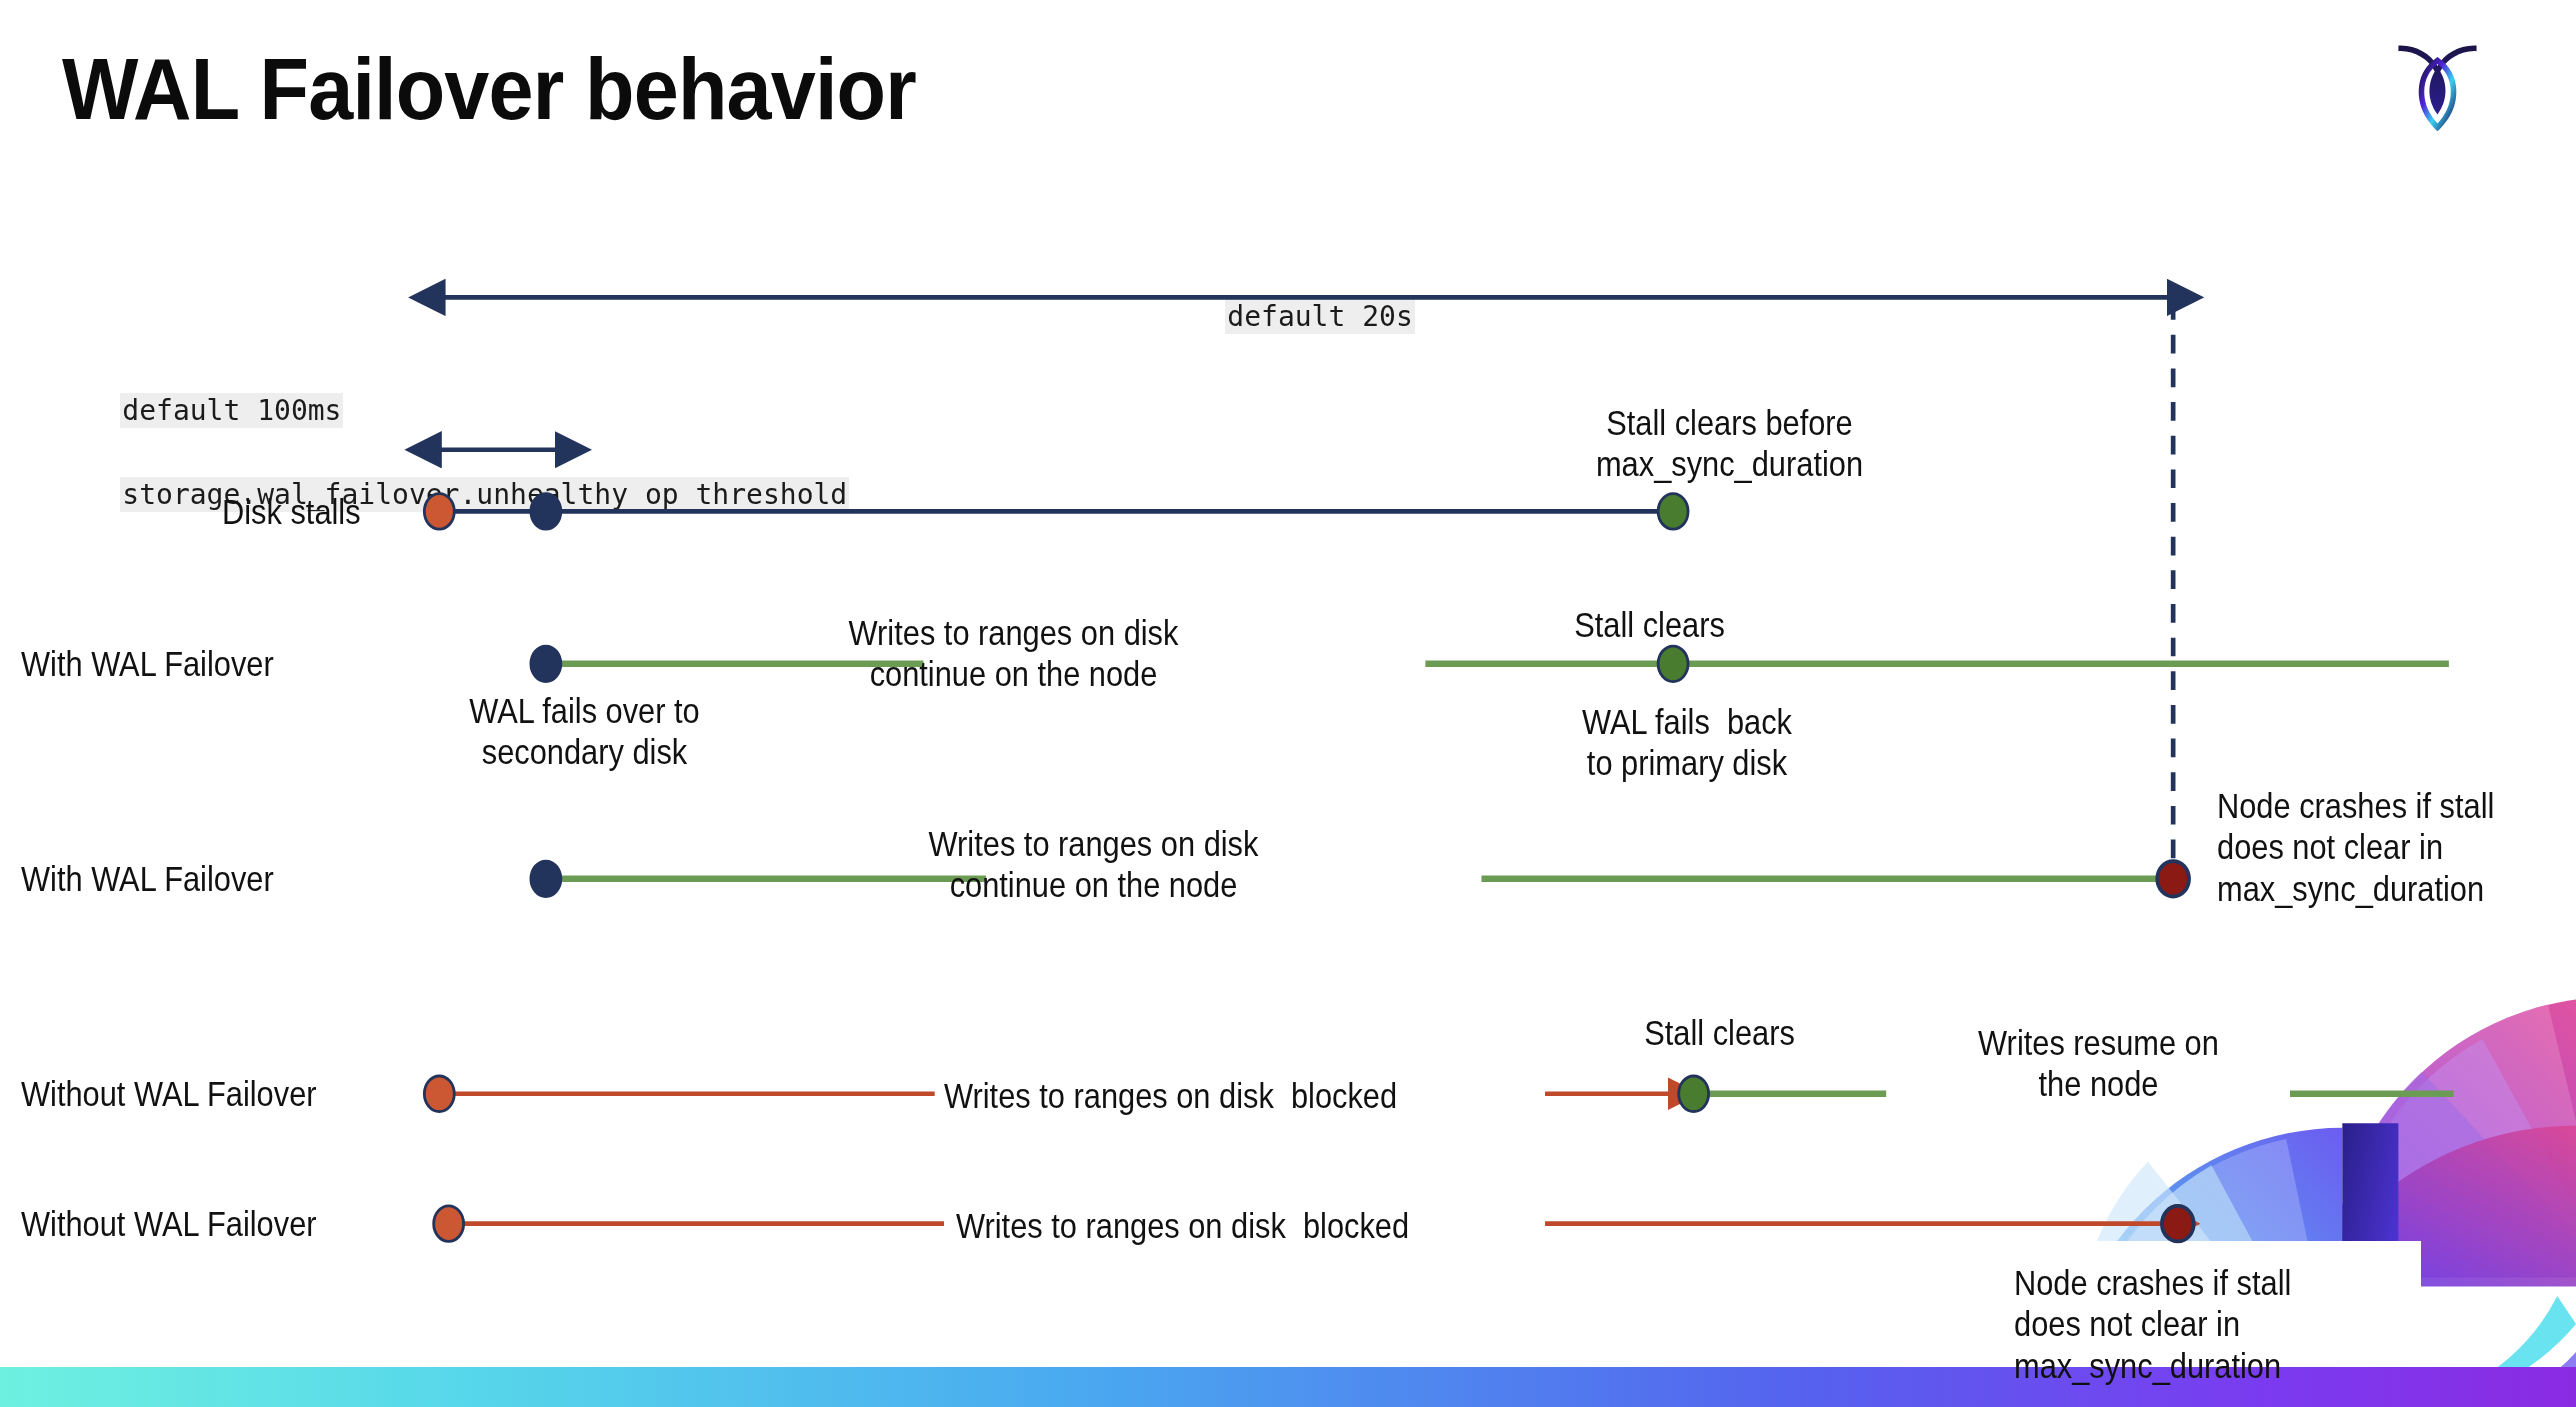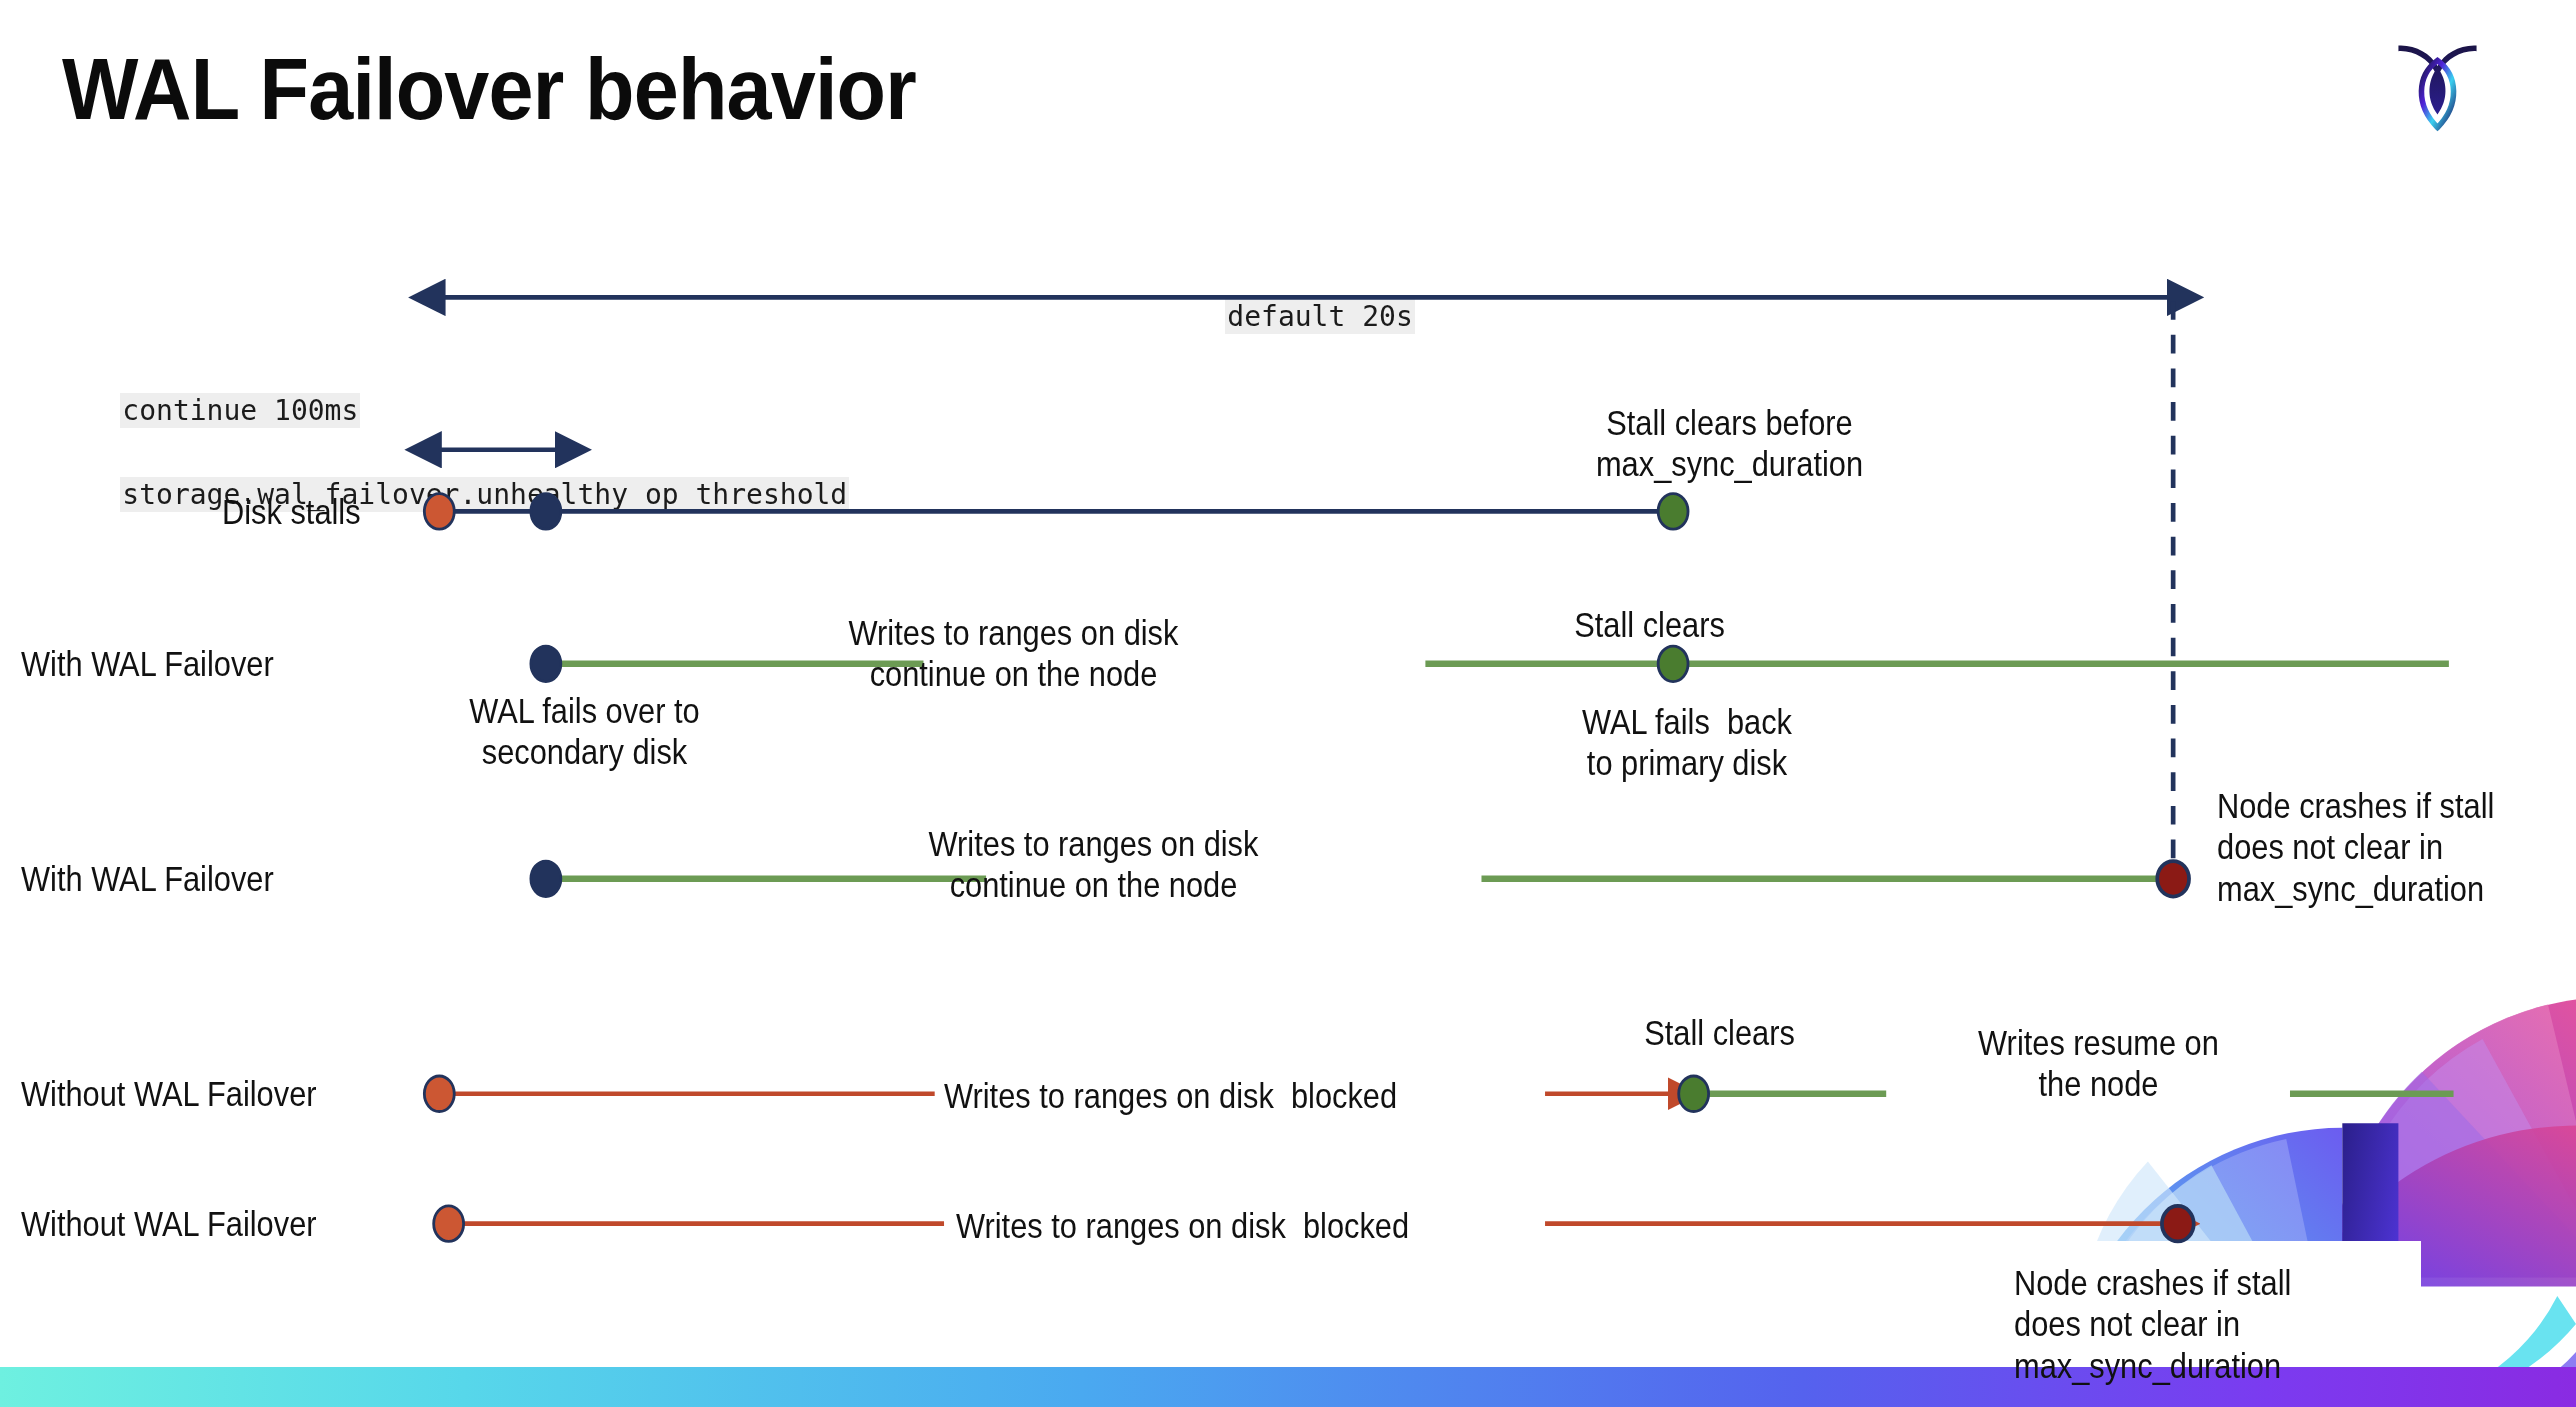--- a/index.html
+++ b/index.html
@@ -118,21 +118,21 @@
              C60 52 62 70 50 86 C38 70 40 52 47 40 C40 26 24 17 8 18 Z" fill="url(#lg2)"></path>
     <path d="M50 28 C72 44 74 76 50 100 C26 76 28 44 50 28 Z" fill="none" stroke="url(#lg)" stroke-width="6"></path>
     <path d="M50 62 L50 100" stroke="url(#lg)" stroke-width="6" fill="none"></path>
   </svg>
 
   <div class="codeblk" style="left:1142px;top:254px;">
     <span>default 20s</span><br>
   </div>
 
   <div class="codeblk" style="left:37px;top:348px;">
-    <span>continue 100ms</span><br>
+    <span>default 100ms</span><br>
     <span>storage.wal_failover.unhealthy_op_threshold</span>
   </div>
 
   <svg id="wires" viewBox="0 0 2756 1506">
     <defs>
       <marker id="arrL" viewBox="0 0 12 12" refX="10" refY="6" markerWidth="8" markerHeight="8" orient="auto">
         <path d="M12 0 L0 6 L12 12 Z" fill="#22335c"></path>
       </marker>
       <marker id="arrR" viewBox="0 0 12 12" refX="2" refY="6" markerWidth="8" markerHeight="8" orient="auto">
         <path d="M0 0 L12 6 L0 12 Z" fill="#22335c"></path>

